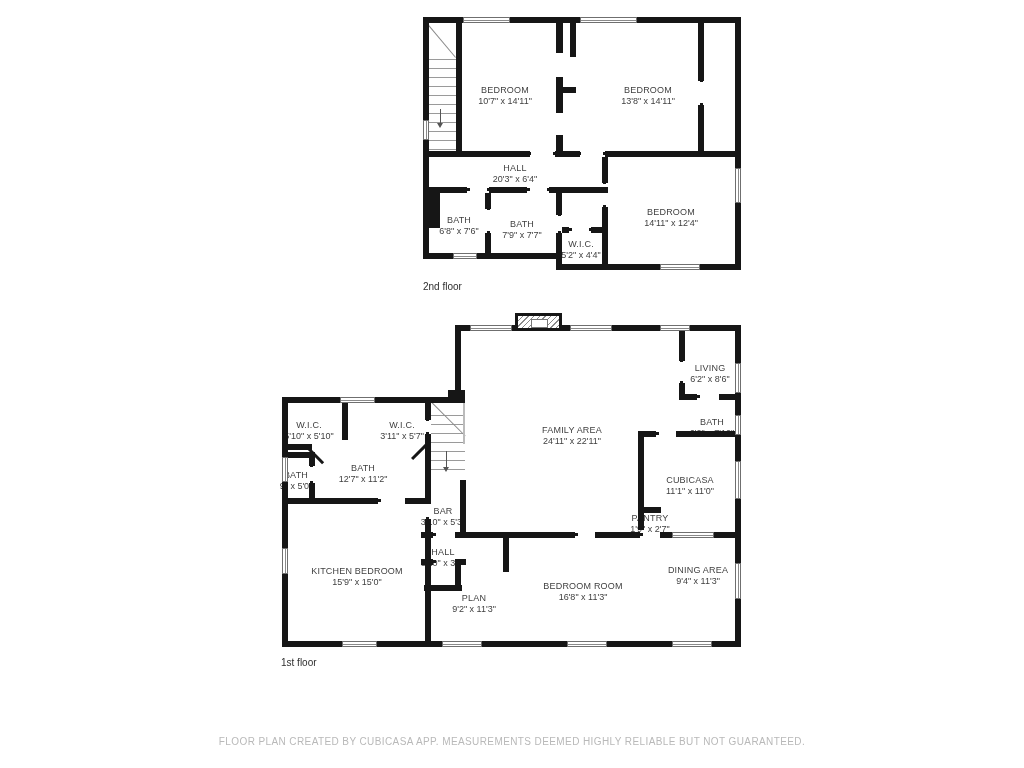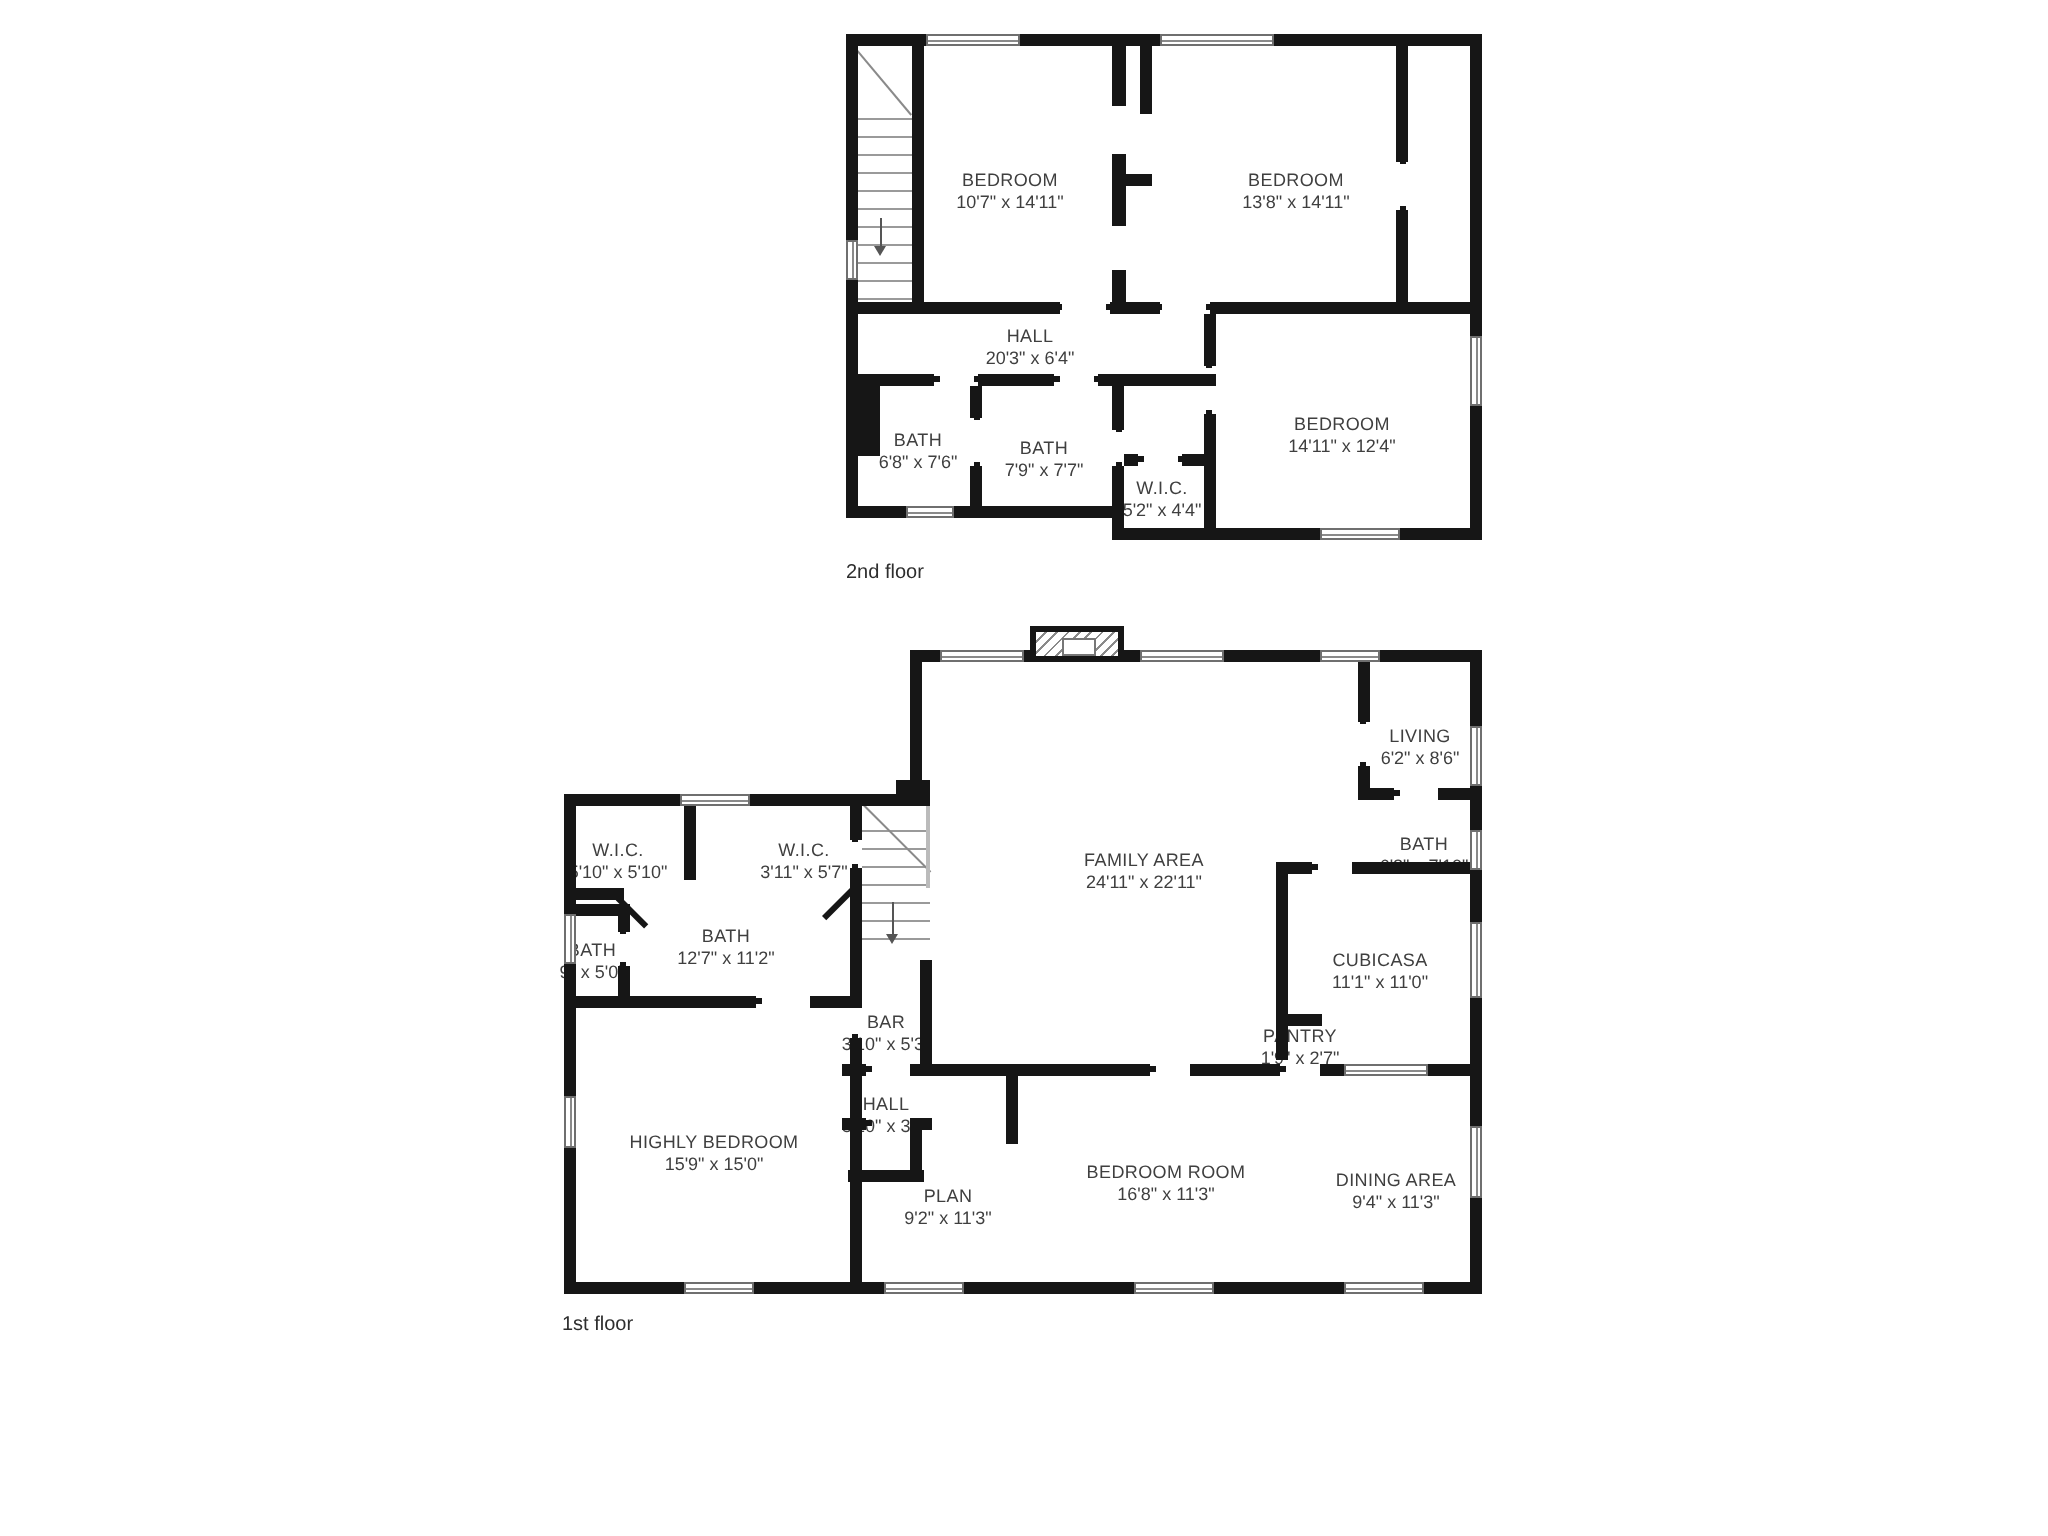--- a/index.html
+++ b/index.html
@@ -276,39 +276,40 @@
       </div>
     <div class="room" style="left:81px;top:150px">
       <span class="rn">BATH</span>
       <span class="rd">12'7" x 11'2"</span>
       </div>
     <div class="room" style="left:14px;top:157px">
       <span class="rn">BATH</span>
       <span class="rd">9" x 5'0"</span>
       </div>
     <div class="room" style="left:75px;top:253px">
-      <span class="rn">HIGHLY BEDROOM</span>
+      <span class="rn">KITCHEN BEDROOM</span>
       <span class="rd">15'9" x 15'0"</span>
       </div>
     <div class="room" style="left:161px;top:193px">
       <span class="rn">BAR</span>
       <span class="rd">3'10" x 5'3"</span>
       </div>
     <div class="room" style="left:161px;top:234px">
       <span class="rn">HALL</span>
       <span class="rd">3'10" x 3'4"</span>
       </div>
     <div class="room" style="left:192px;top:280px">
       <span class="rn">PLAN</span>
       <span class="rd">9'2" x 11'3"</span>
       </div>
     <div class="room" style="left:301px;top:268px">
       <span class="rn">BEDROOM ROOM</span>
       <span class="rd">16'8" x 11'3"</span>
       </div>
-    <div class="room" style="left:416px;top:272px">
+    <div class="room" style="left:416px;top:252px">
       <span class="rn">DINING AREA</span>
       <span class="rd">9'4" x 11'3"</span>
       </div>
   </section>
   <div class="floor-tag" style="left:281px;top:657px">1st floor</div>
 
+  <div class="disclaimer" style="top:736px">FLOOR PLAN CREATED BY CUBICASA APP. MEASUREMENTS DEEMED HIGHLY RELIABLE BUT NOT GUARANTEED.</div>
 </div>
 
 </body></html>

